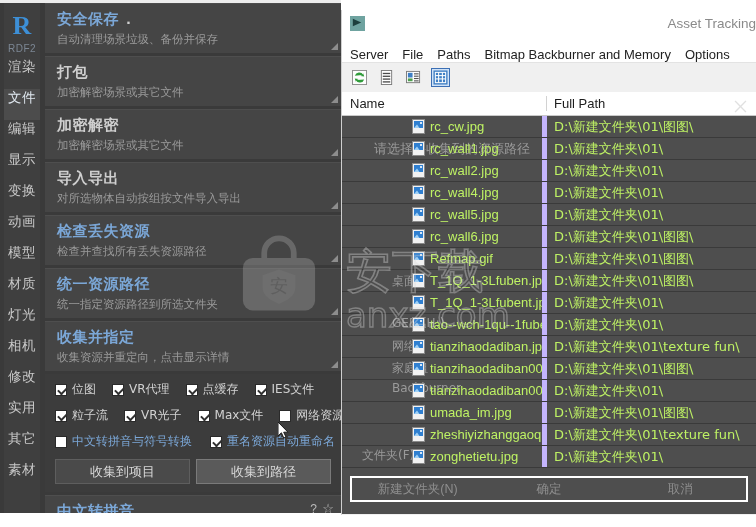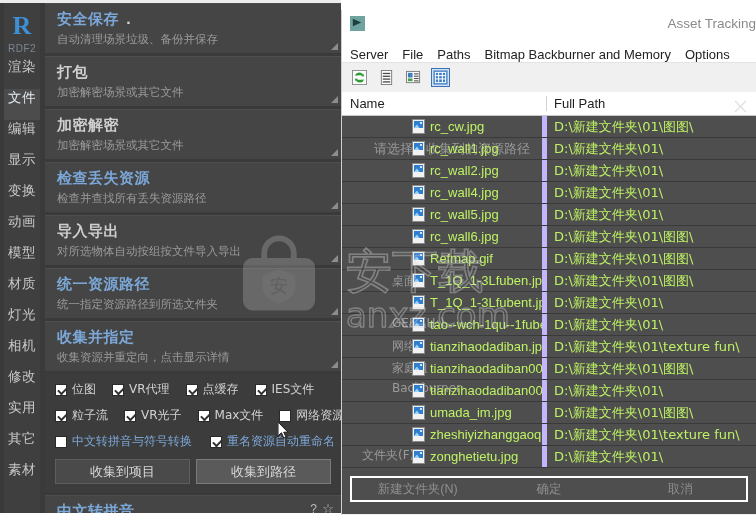--- a/index.html
+++ b/index.html
@@ -247,27 +247,27 @@
           <div class="t grey"><span>打包</span></div>
           <div class="d">加密解密场景或其它文件</div>
           <div class="corner"></div>
         </div>
         <div class="card">
           <div class="t grey"><span>加密解密</span></div>
           <div class="d">加密解密场景或其它文件</div>
           <div class="corner"></div>
         </div>
         <div class="card">
+          <div class="t grey"><span>导入导出</span></div>
+          <div class="d">对所选物体自动按组按文件导入导出</div>
+          <div class="corner"></div>
+        </div>
+        <div class="card">
           <div class="t blue"><span>检查丢失资源</span></div>
           <div class="d">检查并查找所有丢失资源路径</div>
-          <div class="corner"></div>
-        </div>
-        <div class="card">
-          <div class="t grey"><span>导入导出</span></div>
-          <div class="d">对所选物体自动按组按文件导入导出</div>
           <div class="corner"></div>
         </div>
         <div class="card">
           <div class="t blue"><span>统一资源路径</span></div>
           <div class="d">统一指定资源路径到所选文件夹</div>
           <div class="corner"></div>
         </div>
         <div class="card">
           <div class="t blue"><span>收集并指定</span></div>
           <div class="d">收集资源并重定向，点击显示详情</div>

